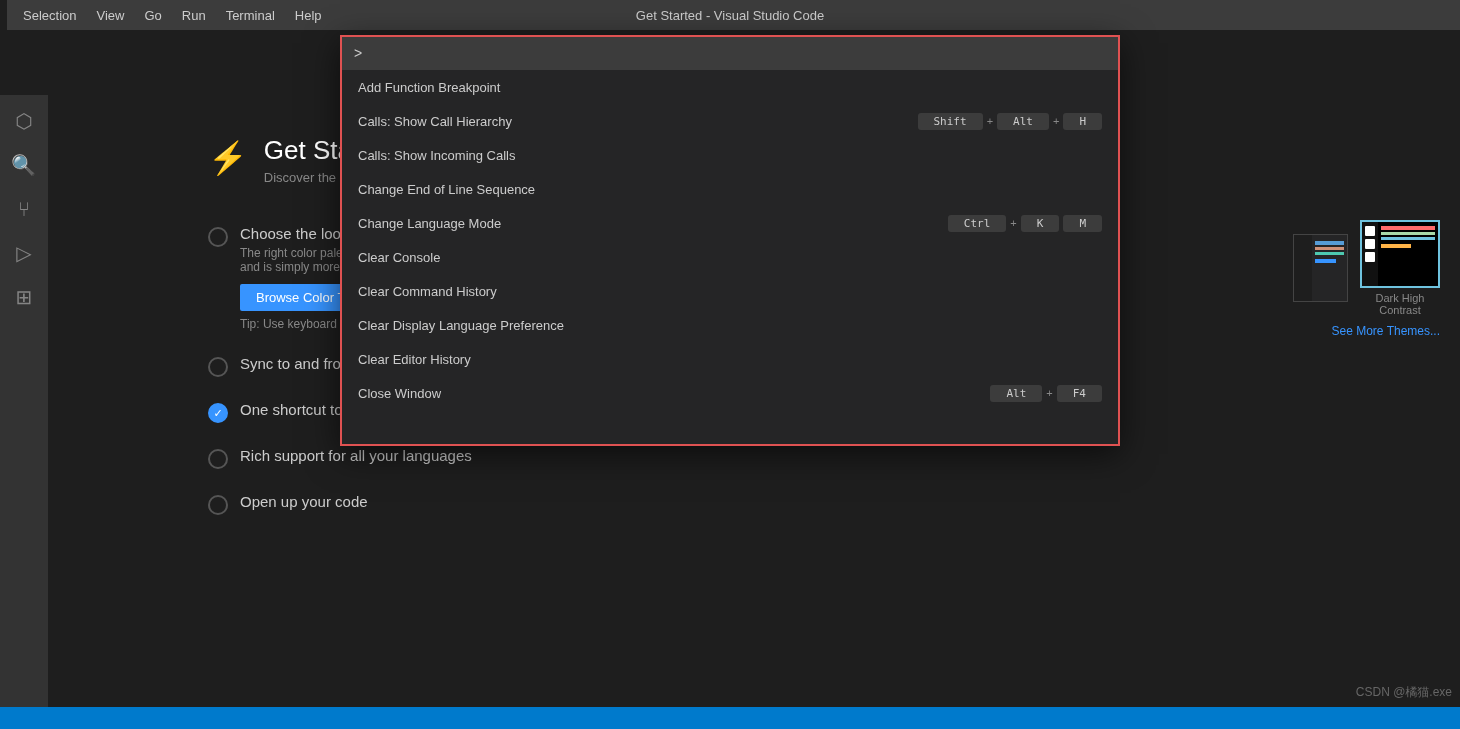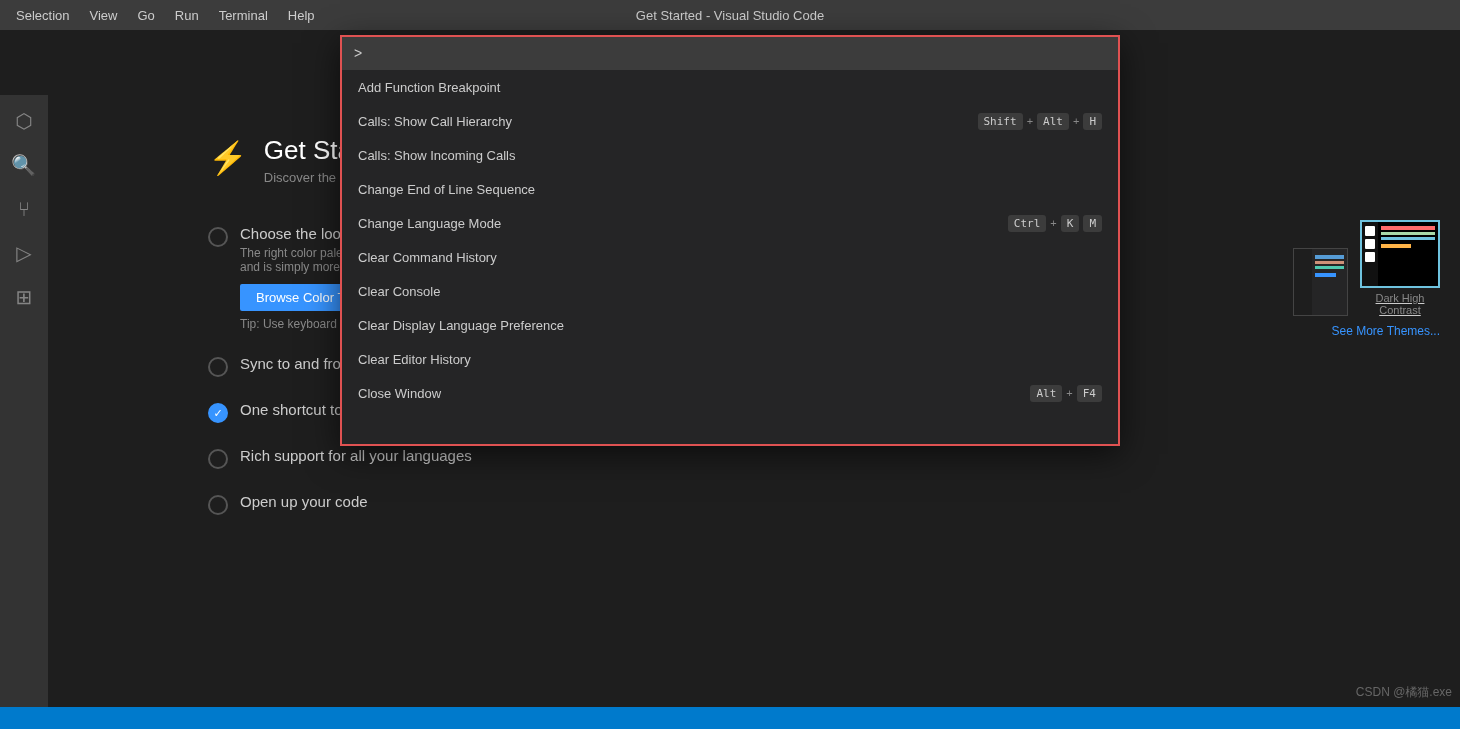--- a/index.html
+++ b/index.html
@@ -13,20 +13,21 @@
       overflow: hidden;
       position: relative;
     }
     .menu-bar {
       display: flex;
       align-items: center;
       height: 30px;
       background: #3c3c3c;
       padding: 0 8px;
       gap: 4px;
+      margin-left: 7px;
     }
     .menu-item {
       padding: 2px 8px;
       color: #cccccc;
       cursor: pointer;
       font-size: 13px;
       border-radius: 3px;
     }
 
     
@@ -226,21 +227,21 @@
     }
     .command-item-label { flex: 1; }
     .command-item-right {
       display: flex;
       align-items: center;
       gap: 4px;
     }
     .kbd {
       background: #3c3c3c;
       color: #cccccc;
-      padding: 2px 6px;
+      padding: 2px 16px;
       border-radius: 3px;
       font-size: 11px;
       font-family: monospace;
     }
     .plus-sign {
       color: #888;
       font-size: 11px;
     }
     .gear-icon-btn {
       color: #cccccc;
@@ -354,21 +355,21 @@
 
     <div class="step-item">
       <div class="step-radio"></div>
       <div class="step-title">Open up your code</div>
     </div>
   </div>
 </div>
 
 <div style="position:absolute;right:20px;top:220px;z-index:5;">
 
-  <div style="display:flex;gap:12px;align-items:flex-end;text-decoration:underline;">
+  <div style="display:flex;gap:12px;align-items:center;">
 
     <div style="width:55px;">
       <div style="width:55px;height:68px;background:#1e1e1e;border:1px solid #444;position:relative;">
         <div style="position:absolute;right:0;top:0;bottom:0;width:35px;background:#252526;">
           <div style="height:4px;background:#569cd6;margin:6px 3px 2px 3px;"></div>
           <div style="height:3px;background:#ce9178;margin:2px 3px;"></div>
           <div style="height:3px;background:#4ec9b0;margin:2px 3px;"></div>
           <div style="height:4px;background:#3794ff;margin:4px 3px 2px 3px;width:60%;"></div>
         </div>
       </div>
@@ -430,25 +431,25 @@
       <span class="command-item-label">Change Language Mode</span>
       <div class="command-item-right">
         <span class="kbd">Ctrl</span>
         <span class="plus-sign">+</span>
         <span class="kbd">K</span>
         <span class="kbd">M</span>
       </div>
     </div>
 
     <div class="command-item">
+      <span class="command-item-label">Clear Console</span>
+    </div>
+
+    <div class="command-item">
       <span class="command-item-label">Clear Command History</span>
-    </div>
-
-    <div class="command-item">
-      <span class="command-item-label">Clear Console</span>
     </div>
 
     <div class="command-item">
       <span class="command-item-label">Clear Display Language Preference</span>
     </div>
 
     <div class="command-item">
       <span class="command-item-label">Clear Editor History</span>
     </div>
 

